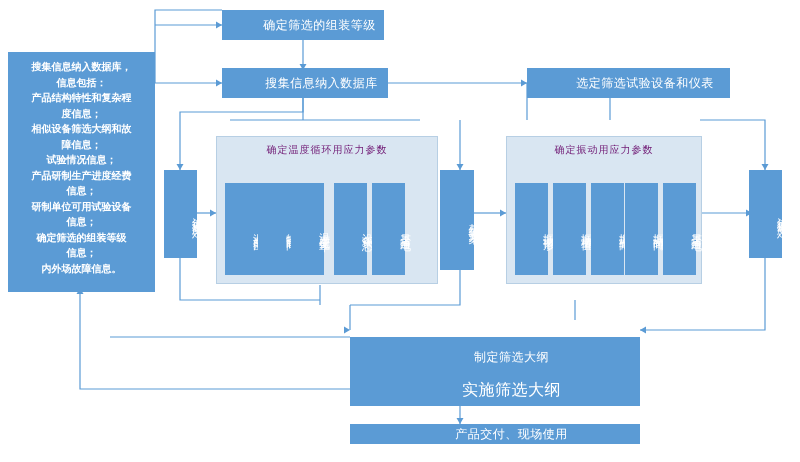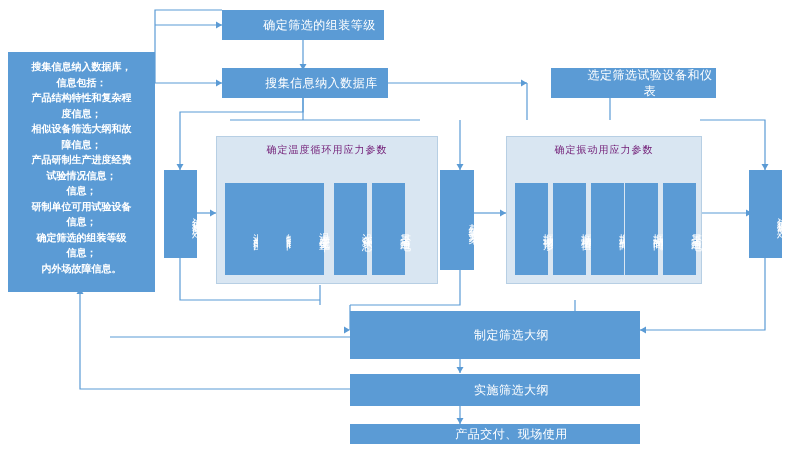--- a/index.html
+++ b/index.html
@@ -128,35 +128,35 @@
     </g>
   </svg>
 
   <div class="info-box" style="left:8px; top:52px; width:147px; height:240px;">
     <div>搜集信息纳入数据库，</div>
     <div>信息包括：</div>
     <div>产品结构特性和复杂程</div>
     <div>度信息；</div>
     <div>相似设备筛选大纲和故</div>
     <div>障信息；</div>
+    <div>试验情况信息；</div>
     <div>产品研制生产进度经费</div>
-    <div>试验情况信息；</div>
     <div>信息；</div>
     <div>研制单位可用试验设备</div>
     <div>信息；</div>
     <div>确定筛选的组装等级</div>
     <div>信息；</div>
     <div>内外场故障信息。</div>
   </div>
 
   <div class="box" style="left:222px; top:10px; width:162px; height:30px; font-size:12px;">确定筛选的组装等级</div>
 
   <div class="box" style="left:222px; top:68px; width:166px; height:30px; font-size:12px;">搜集信息纳入数据库</div>
 
-  <div class="box" style="left:527px; top:68px; width:165px; height:30px; font-size:12px;margin-left:24px;">选定筛选试验设备和仪表</div>
+  <div class="box" style="left:527px; top:68px; width:203px; height:30px; font-size:12px;">选定筛选试验设备和仪表</div>
 
   <div class="box vert" style="left:164px; top:170px; width:32px; height:88px; font-size:11px;">进行温度测定</div>
 
   <div class="box vert" style="left:749px; top:170px; width:32px; height:88px; font-size:11px;">进行振动测定</div>
 
   <div class="box vert" style="left:440px; top:170px; width:34px; height:100px; font-size:11px;">基线筛选方案</div>
 
   <div class="panel" style="left:216px; top:136px; width:222px; height:148px;">
     <div class="panel-title">确定温度循环用应力参数</div>
   </div>
@@ -168,17 +168,17 @@
 
   <div class="panel" style="left:506px; top:136px; width:196px; height:148px;">
     <div class="panel-title">确定振动用应力参数</div>
   </div>
   <div class="box vert" style="left:515px; top:183px; width:30px; height:92px;">振动谱形</div>
   <div class="box vert" style="left:553px; top:183px; width:30px; height:92px;">振动量值</div>
   <div class="box vert" style="left:591px; top:183px; width:30px; height:92px;">振动轴向</div>
   <div class="box vert" style="left:625px; top:183px; width:30px; height:92px;">振动时间</div>
   <div class="box vert" style="left:663px; top:183px; width:30px; height:92px;">是否通电</div>
 
-  <div class="box" style="left:350px; top:311px; width:290px; height:48px; font-size:12px;">制定筛选大纲</div>
-  <div class="box" style="left:350px; top:374px; width:290px; height:32px; font-size:12px;">实施筛选大纲</div>
+  <div class="box" style="left:350px; top:337px; width:290px; height:40px; font-size:12px;">制定筛选大纲</div>
+  <div class="box" style="left:350px; top:374px; width:290px; height:32px; font-size:16px;">实施筛选大纲</div>
   <div class="box" style="left:350px; top:424px; width:290px; height:20px; font-size:12px;">产品交付、现场使用</div>
 
 </div>
 
 </body></html>

